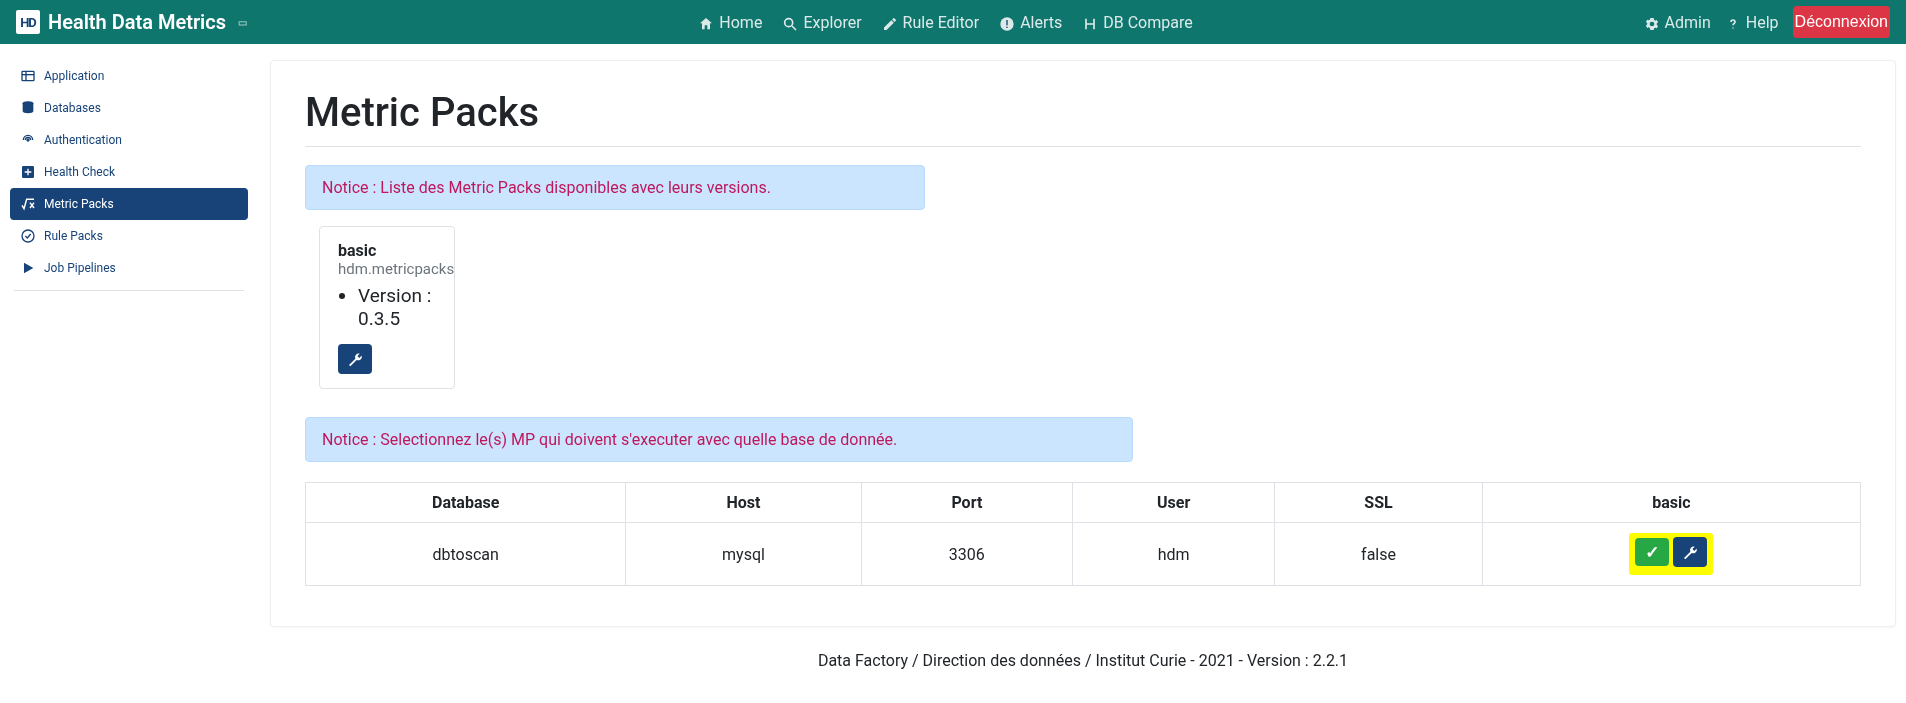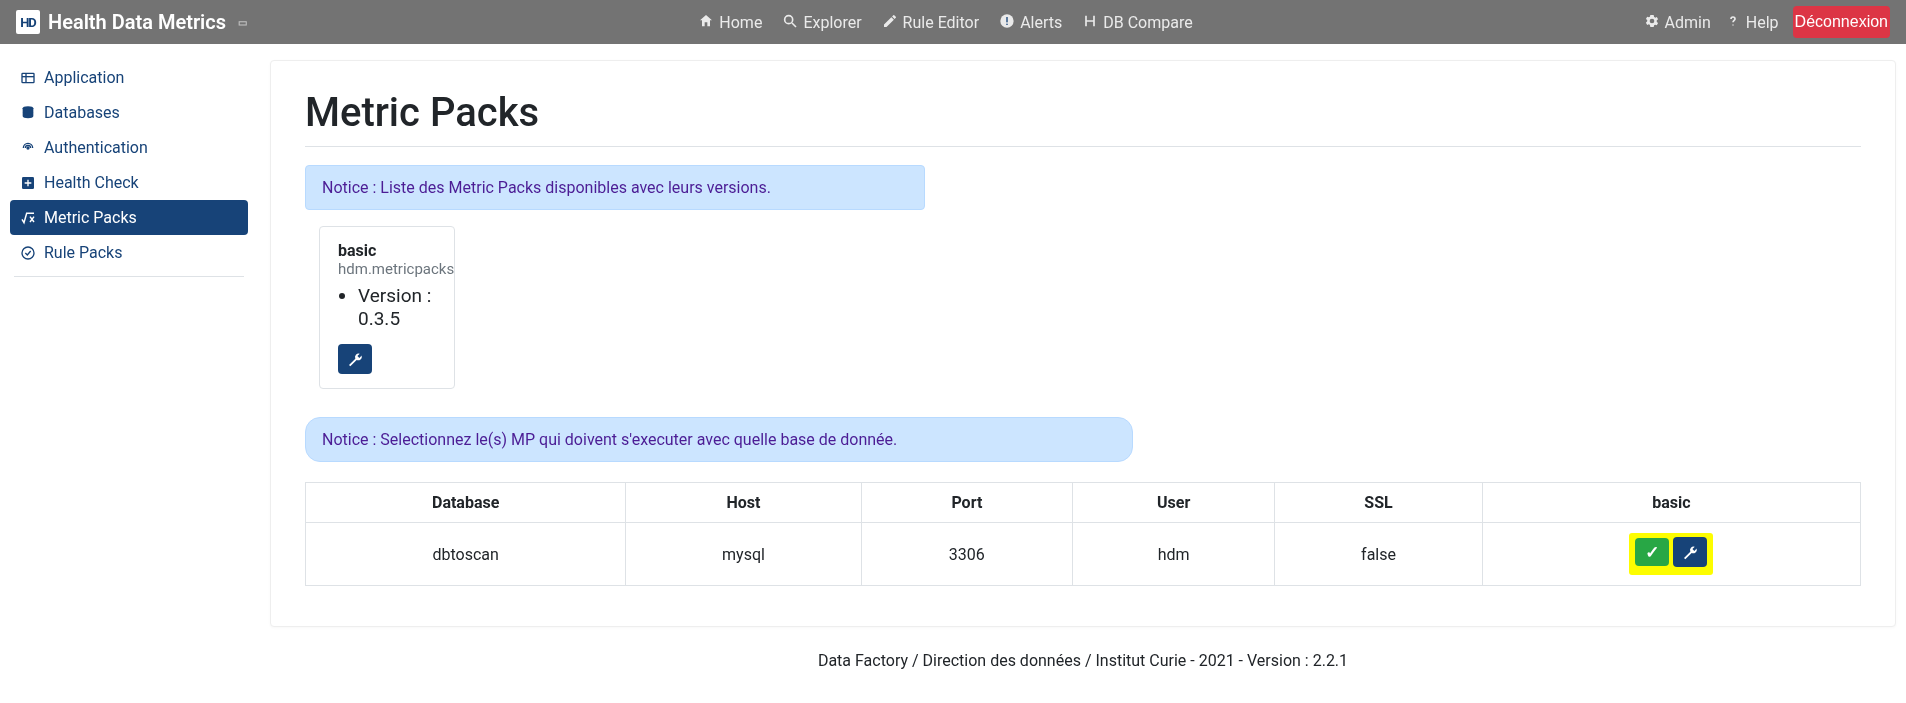--- a/index.html
+++ b/index.html
@@ -1,34 +1,34 @@
 <!DOCTYPE html>
 <html><head>
 <meta charset="utf-8">
 <style>
 * { box-sizing: border-box; margin: 0; padding: 0; }
 body { font-family: -apple-system, BlinkMacSystemFont, "Segoe UI", Roboto, "Helvetica Neue", Arial, sans-serif; font-size: 16px; color: #212529; background: #fff; }
-.navbar { background: #737373; color: #fff; display: flex; align-items: center; padding: 8px 16px; height: 44px; }
+.navbar { background: #0f766e; color: #fff; display: flex; align-items: center; padding: 8px 16px; height: 44px; }
 .navbar-brand { display: flex; align-items: center; gap: 8px; font-weight: 600; font-size: 20px; color: #fff; text-decoration: none; }
 .navbar-logo { background: #fff; color: #174378; font-weight: 700; font-size: 13px; width: 24px; height: 24px; display: flex; align-items: center; justify-content: center; border-radius: 2px; letter-spacing:-1px;}
 .navbar-center { margin-left: auto; display: flex; align-items: center; gap: 20px; }
 .navbar-right { margin-left: auto; display: flex; align-items: center; gap: 14px; }
-.nav-link { color: rgba(255,255,255,0.85); text-decoration: none; font-size: 16px; display: flex; align-items: flex-start; gap: 5px; }
+.nav-link { color: rgba(255,255,255,0.85); text-decoration: none; font-size: 16px; display: flex; align-items: flex-end; gap: 5px; }
 .btn-logout { background: #dc3545; color: #fff; border: none; padding: 7px 2px; font-size: 16px; border-radius: 4px; cursor: pointer; }
 .layout { display: flex; }
 .sidebar { width: 258px; padding: 16px 10px; }
-.sidebar-item { display: flex; align-items: center; gap: 8px; padding: 8px 10px; color: #174378; text-decoration: none; font-size: 16px; border-radius: 4px; }
+.sidebar-item { display: flex; align-items: center; gap: 8px; padding: 8px 10px; color: #174378; text-decoration: none; font-size: 12px; border-radius: 4px; }
 .sidebar-item.active { background: #174378; color: #fff; }
 .sidebar hr { border: none; border-top: 1px solid #dee2e6; margin: 6px 4px; }
 .main { flex: 1; padding: 16px 10px 0 12px; }
 .content-card { background: #fff; border: 1px solid #eee; border-radius: 4px; padding: 28px 34px 40px; box-shadow: 0 1px 3px rgba(0,0,0,0.03); margin-bottom: 18px;}
 .page-title { font-size: 40px; font-weight: 500; margin-bottom: 10px; color: #212529;}
 hr.head-rule { border: none; border-top: 1px solid #dee2e6; margin-bottom: 18px; }
-.alert { background: #cce5ff; color: #4c1d95; border: 1px solid #b8daff; border-radius: 4px; padding: 12px 16px; font-size: 16px; max-width: 620px; margin-bottom: 16px;}
-.alert-wide { max-width: 828px; border-radius: 15px; }
+.alert { background: #cce5ff; color: #be185d; border: 1px solid #b8daff; border-radius: 4px; padding: 12px 16px; font-size: 16px; max-width: 620px; margin-bottom: 16px;}
+.alert-wide { max-width: 828px; }
 .pack-card { border: 1px solid #dee2e6; border-radius: 4px; padding: 14px 18px; width: 136px; display:inline-block; margin-left: 14px;}
 .pack-card .pack-name { font-weight: 700; color:#212529; }
 .pack-card .pack-mod { color:#6c757d; font-size:15px; }
 .pack-card ul { list-style: disc; padding-left: 20px; margin-top:6px; margin-bottom:14px; font-size:19px;}
 .btn-wrench { background:#174378; color:#fff; border:none; width:34px; height:30px; border-radius:4px; display:inline-flex; align-items:center; justify-content:center; cursor:pointer; font-size:15px;}
 .table { width:100%; border-collapse: collapse; margin-top: 20px;}
 .table th, .table td { border:1px solid #dee2e6; padding:10px 12px; text-align:center; font-size:16px;}
 .table th { font-weight:700; background:#fff; }
 .btn-check { background:#28a745; color:#fff; border:none; width:34px; height:28px; border-radius:4px; display:inline-flex; align-items:center; justify-content:center; cursor:pointer; font-size:17px; font-weight:bold;}
 .highlight-wrap { background:#fdfd00; padding:4px 6px 8px 6px; display:inline-block; border-radius:3px;}
@@ -165,20 +165,28 @@
       <span>Metric Packs</span>
     </a>
     <a class="sidebar-item" href="#">
       <span class="icon">
           <svg viewBox="0 0 24 24" fill="none" stroke="currentColor" stroke-width="2">
             <circle cx="12" cy="12" r="9"></circle>
             <path d="M8 12l3 3 5-6"></path>
           </svg>
         </span>
       <span>Rule Packs</span>
+    </a>
+    <a class="sidebar-item" href="#">
+      <span class="icon">
+          <svg viewBox="0 0 24 24" fill="currentColor">
+            <path d="M6 4l14 8-14 8V4z"></path>
+          </svg>
+        </span>
+      <span>Job Pipelines</span>
     </a>
     <hr>
   </aside>
 
   <main class="main">
     <div class="content-card">
       <h1 class="page-title">Metric Packs</h1>
       <hr class="head-rule">
 
       <div class="alert">Notice : Liste des Metric Packs disponibles avec leurs versions.</div>

